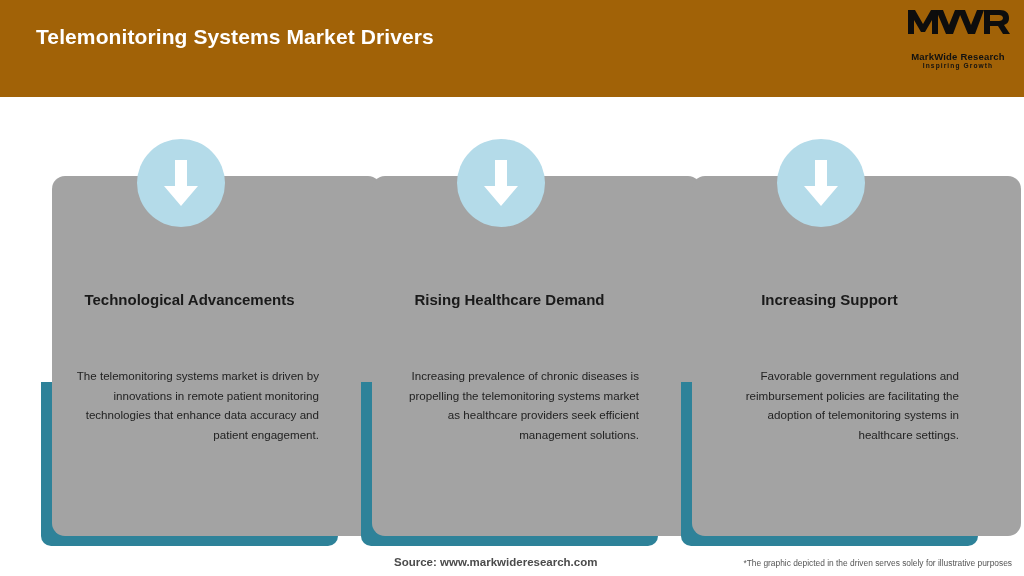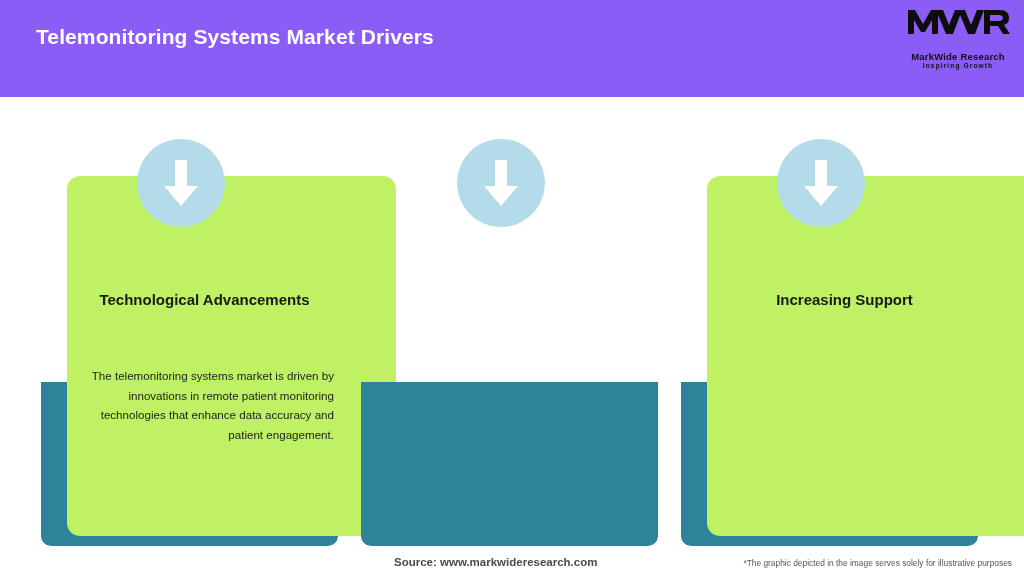--- a/index.html
+++ b/index.html
@@ -16,21 +16,21 @@
     -webkit-font-smoothing: antialiased;
   }
 
   
   .header {
     position: absolute;
     left: 0;
     top: 0;
     width: 1024px;
     height: 97px;
-    background: #8b5cf6;
+    background: #a16207;
   }
   .header-title {
     position: absolute;
     left: 36px;
     top: 25px;
     font-size: 21px;
     font-weight: bold;
     color: #ffffff;
     letter-spacing: 0.1px;
     white-space: nowrap;
@@ -95,25 +95,25 @@
     width: 297px;
     height: 164px;
     background: #2e8299;
     border-bottom-left-radius: 10px;
     border-bottom-right-radius: 10px;
   }
 
   
   .card {
     position: absolute;
-    left: 26px;
+    left: 11px;
     top: 37px;
     width: 329px;
     height: 360px;
-    background: #bef264;
+    background: #a3a3a3;
     border-radius: 13px;
   }
 
   
   .badge {
     position: absolute;
     top: 0;
     left: 96px;
     width: 88px;
     height: 88px;
@@ -204,35 +204,40 @@
     </div>
     <div class="badge">
       <svg width="40" height="50" viewBox="0 0 40 50" xmlns="http://www.w3.org/2000/svg" aria-hidden="true">
         <path d="M14 2 L26 2 L26 28 L37 28 L20 48 L3 28 L14 28 Z" fill="#ffffff"></path>
       </svg>
     </div>
   </div>
 
   <div class="card-group g2">
     <div class="frame"></div>
+    <div class="card">
+      <div class="card-title">Rising Healthcare Demand</div>
+      <div class="card-body">Increasing prevalence of chronic diseases is propelling the telemonitoring systems market as healthcare providers seek efficient management solutions.</div>
+    </div>
     <div class="badge">
       <svg width="40" height="50" viewBox="0 0 40 50" xmlns="http://www.w3.org/2000/svg" aria-hidden="true">
         <path d="M14 2 L26 2 L26 28 L37 28 L20 48 L3 28 L14 28 Z" fill="#ffffff"></path>
       </svg>
     </div>
   </div>
 
   <div class="card-group g3">
     <div class="frame"></div>
     <div class="card">
       <div class="card-title">Increasing Support</div>
+      <div class="card-body">Favorable government regulations and reimbursement policies are facilitating the adoption of telemonitoring systems in healthcare settings.</div>
     </div>
     <div class="badge">
       <svg width="40" height="50" viewBox="0 0 40 50" xmlns="http://www.w3.org/2000/svg" aria-hidden="true">
         <path d="M14 2 L26 2 L26 28 L37 28 L20 48 L3 28 L14 28 Z" fill="#ffffff"></path>
       </svg>
     </div>
   </div>
 
 </div>
 
 <div class="footer-source">Source: www.markwideresearch.com</div>
-<div class="footer-note">*The graphic depicted in the image serves solely for illustrative purposes</div>
+<div class="footer-note">*The graphic depicted in the driven serves solely for illustrative purposes</div>
 
 </body></html>

